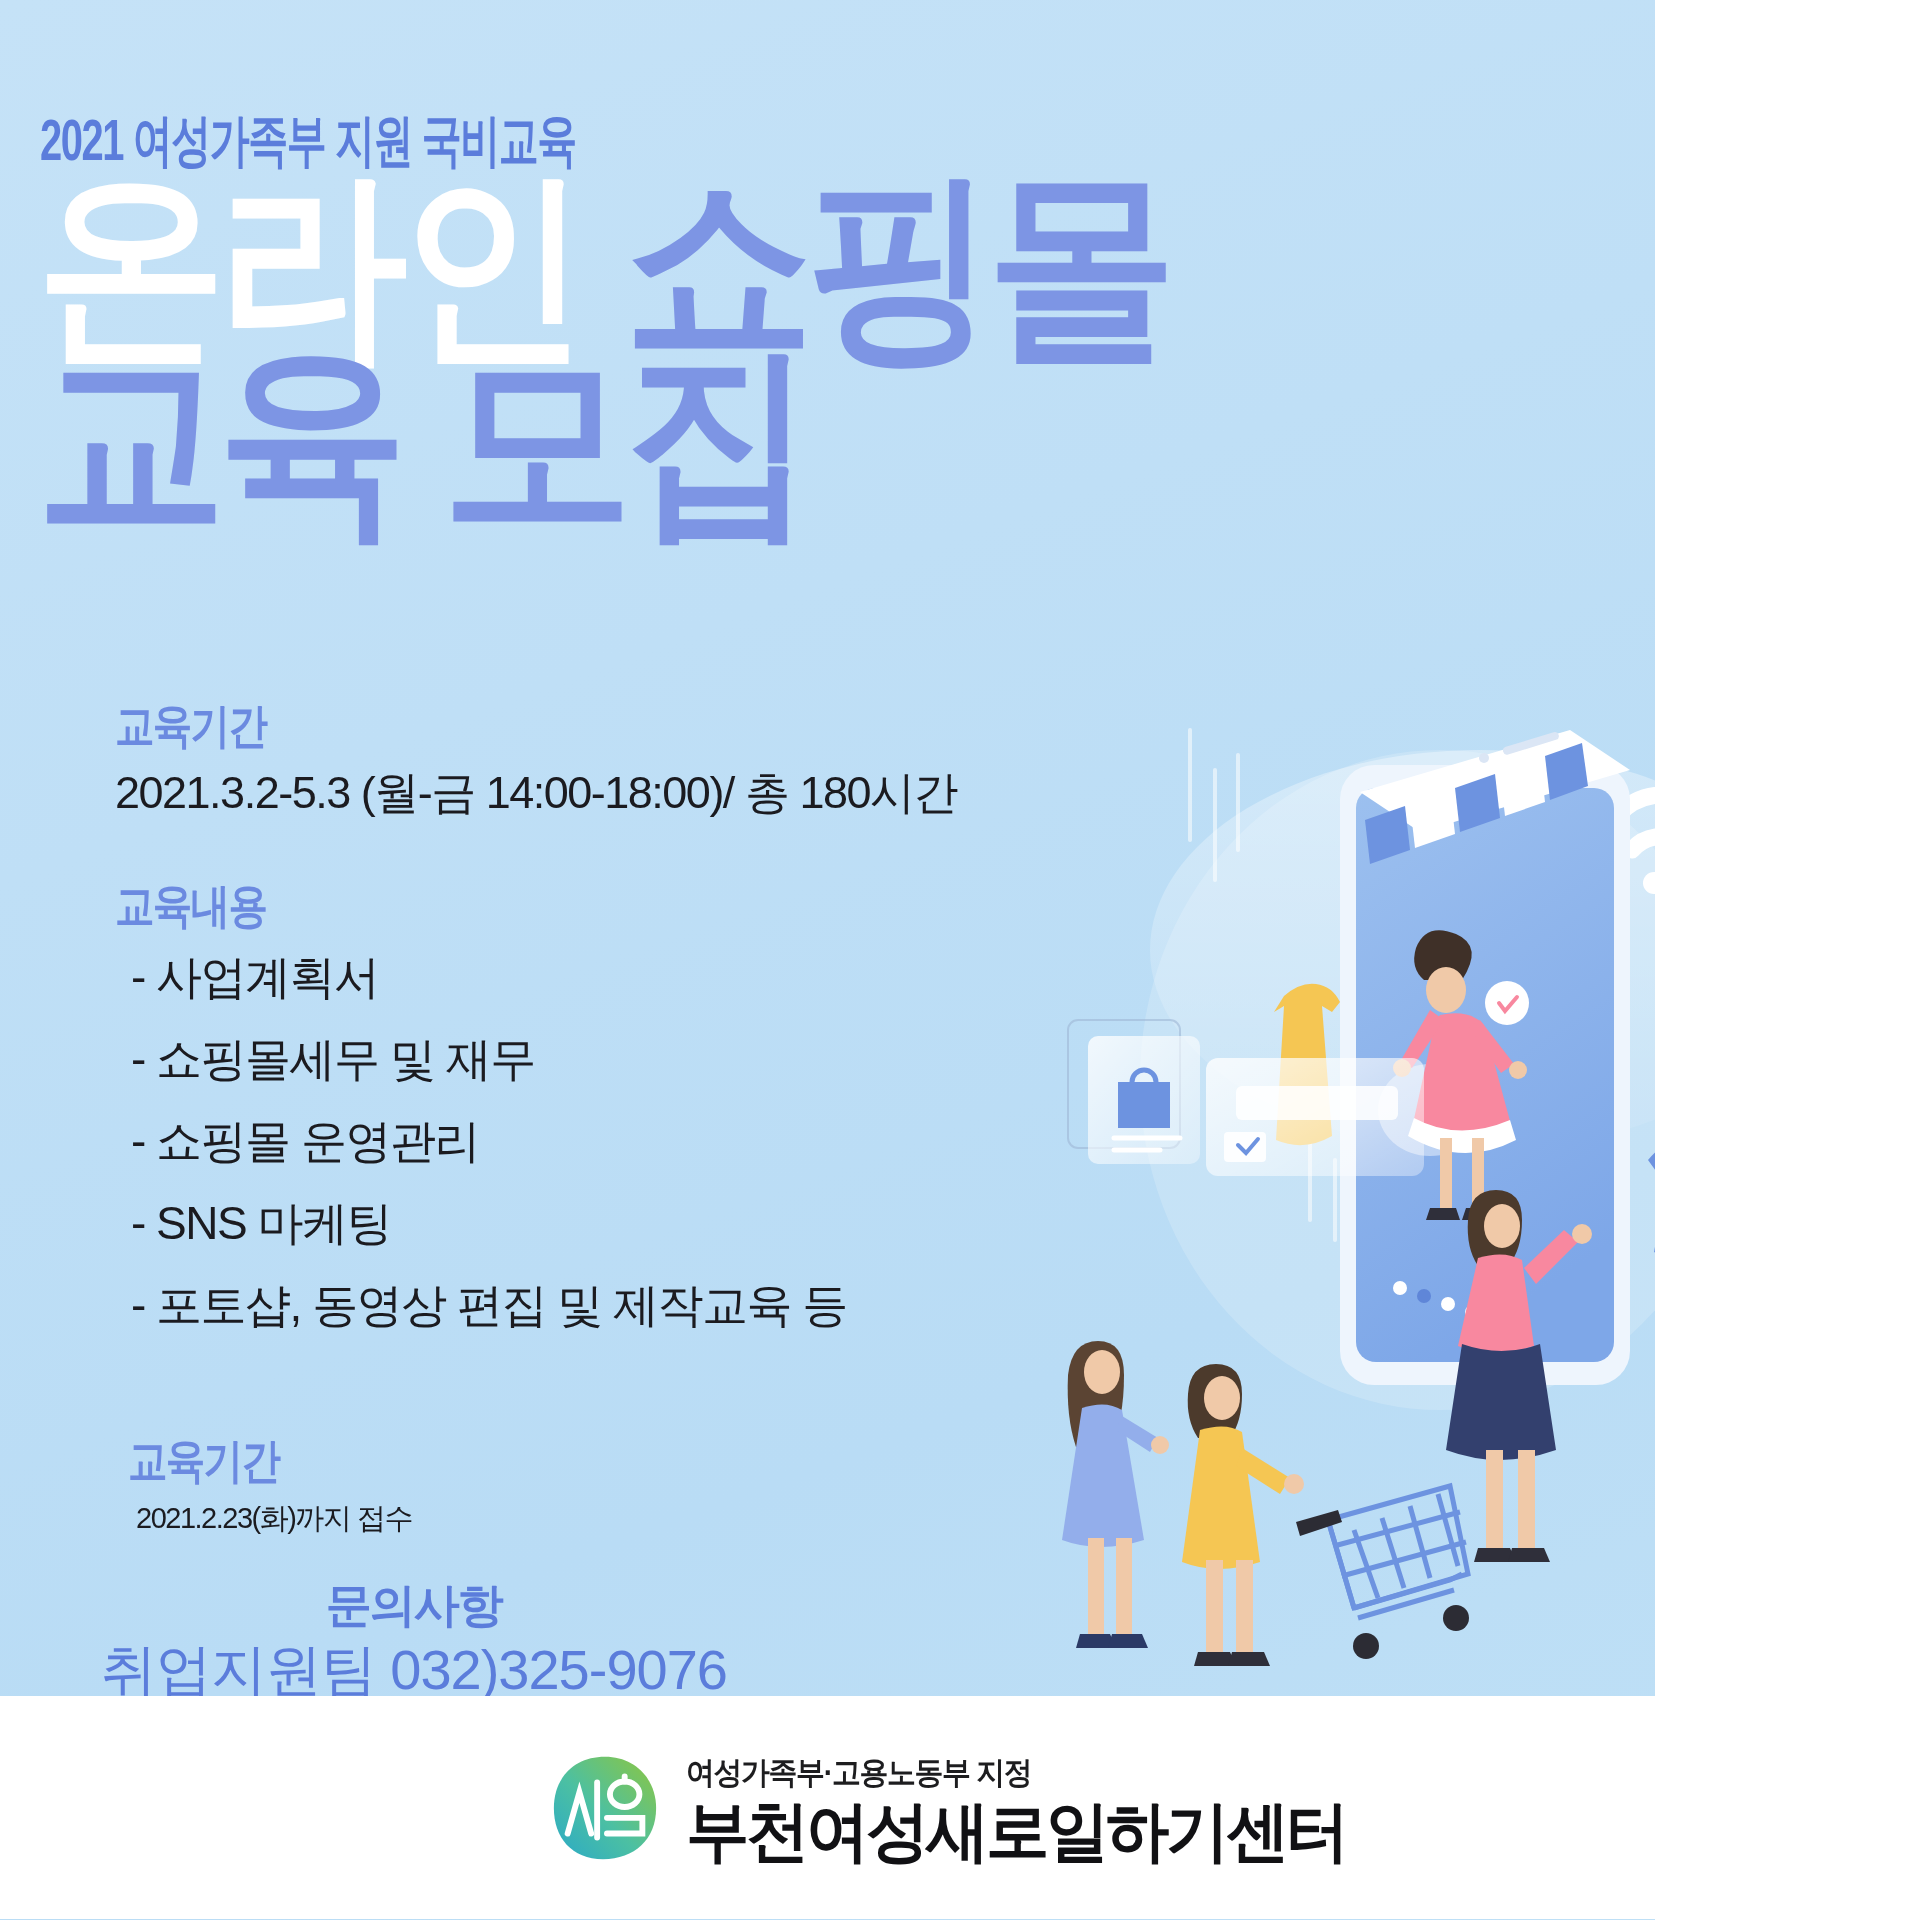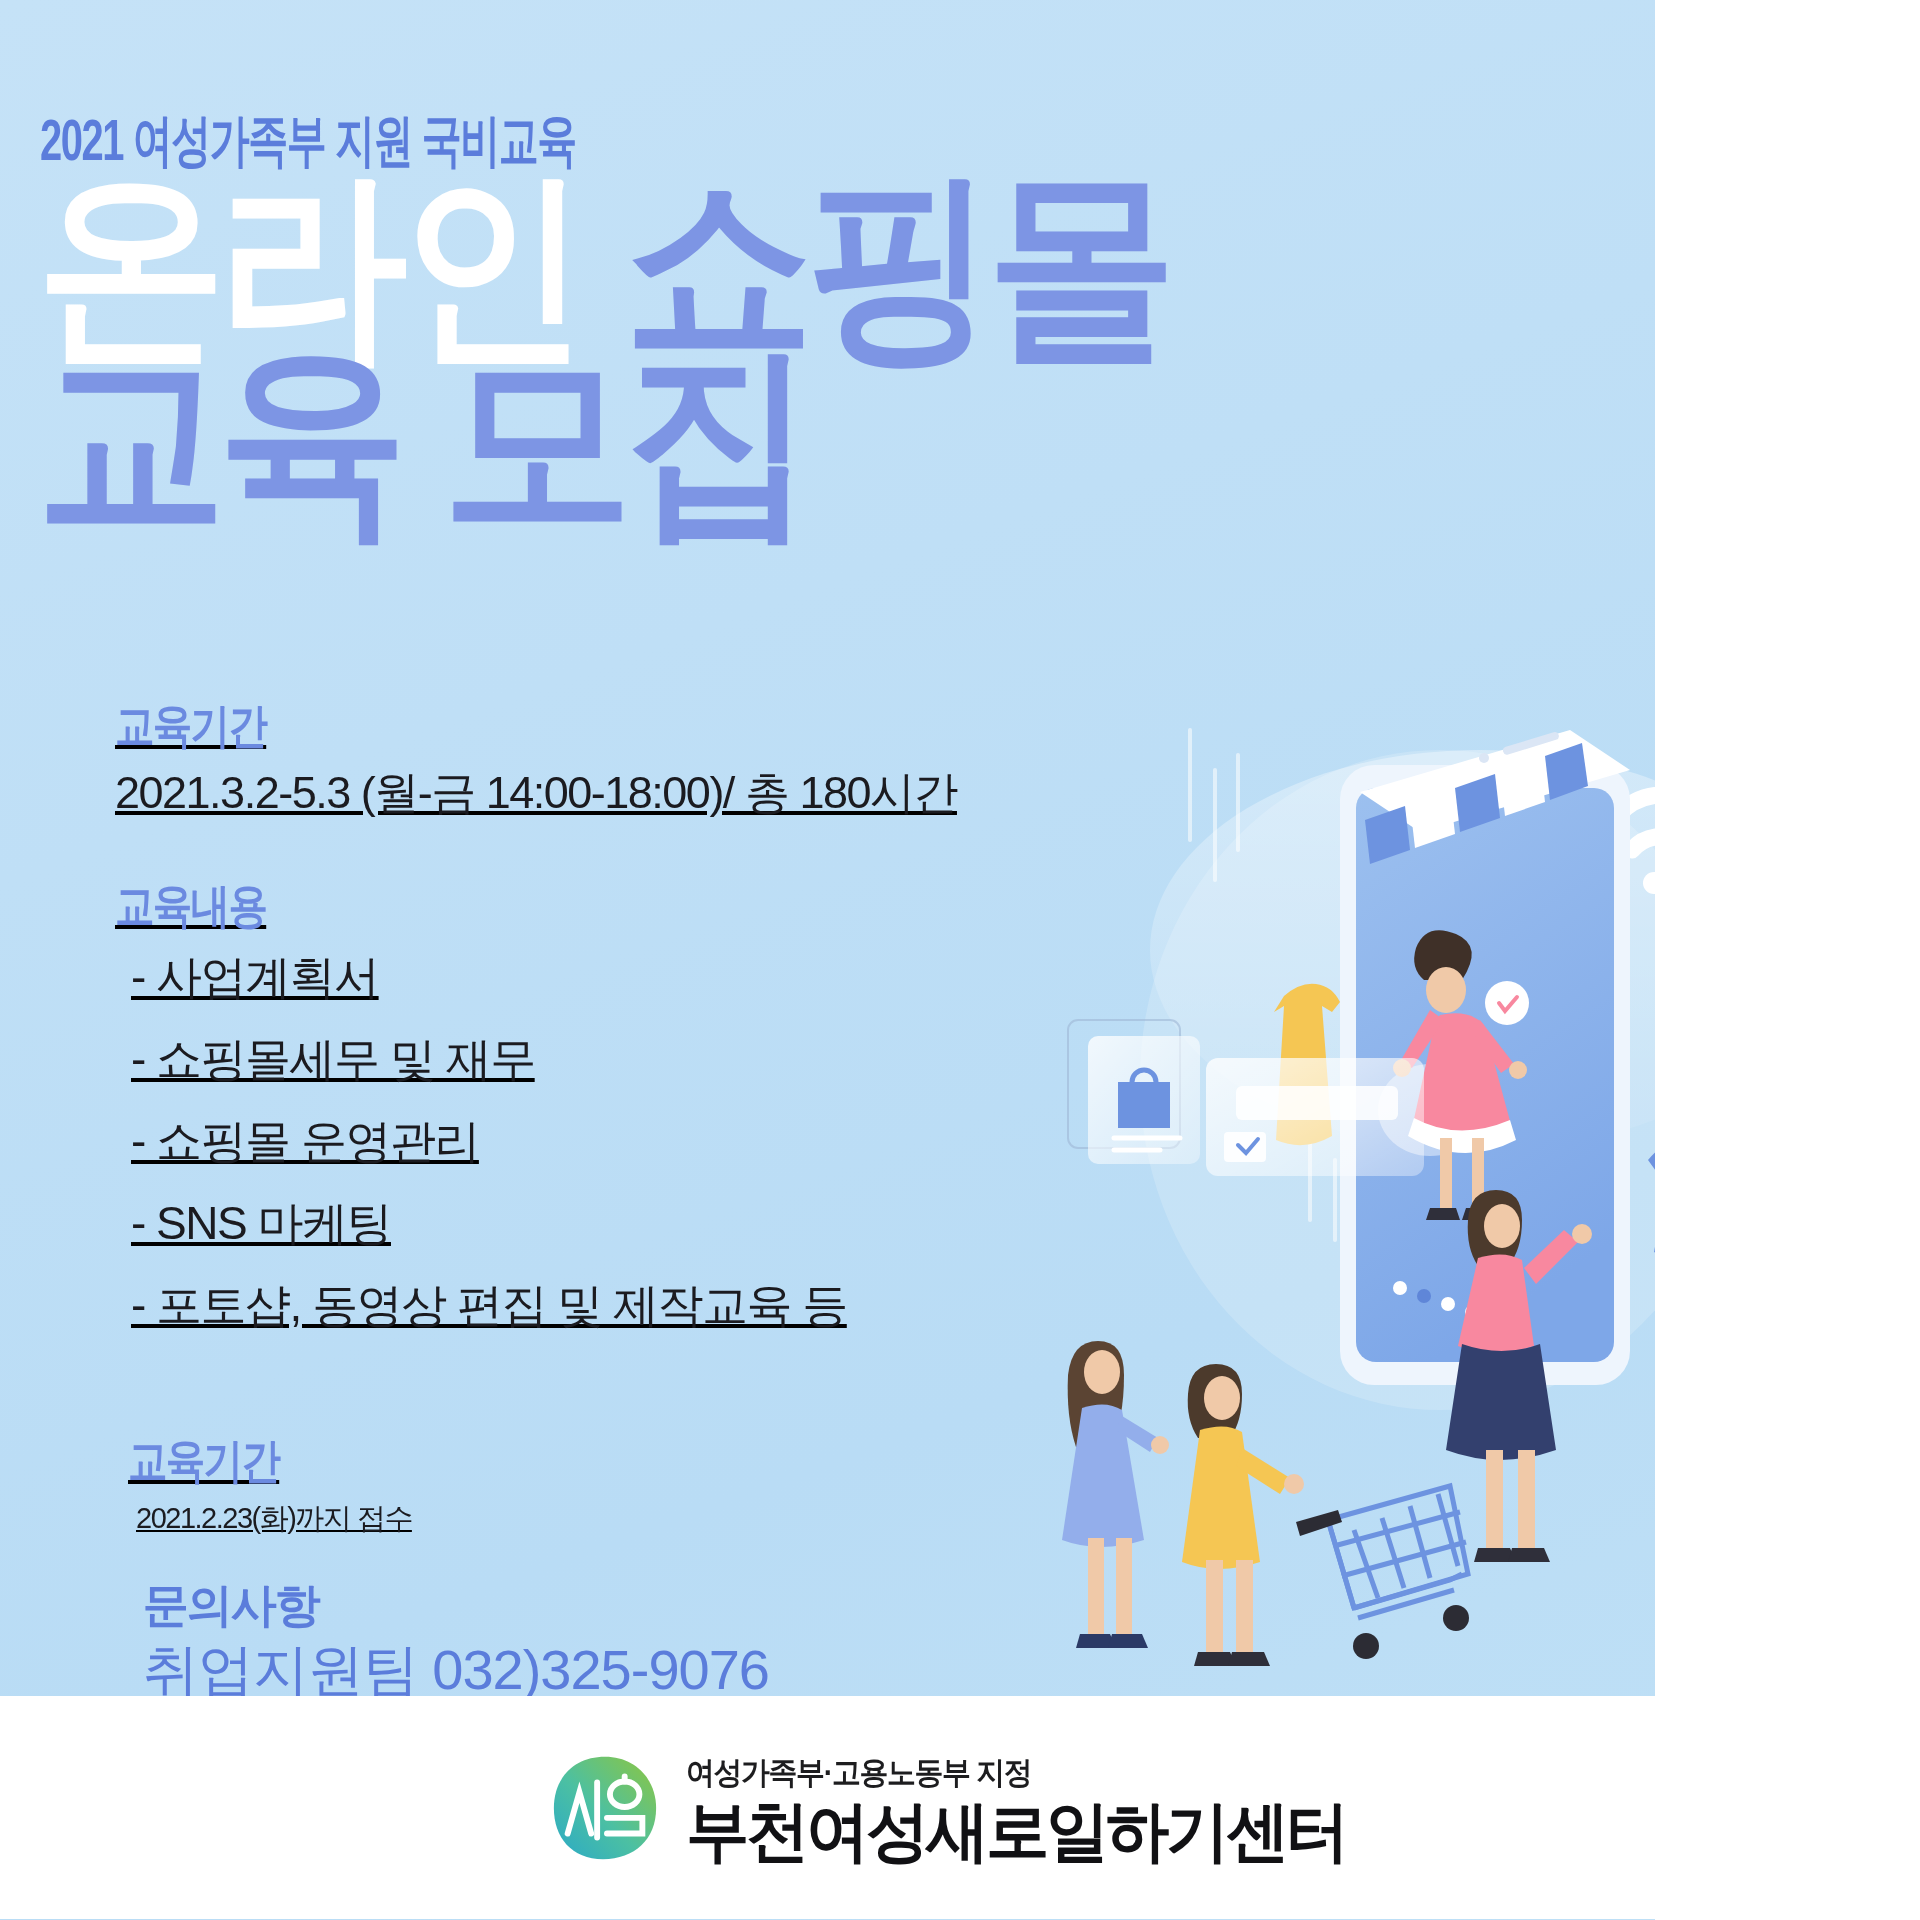--- a/index.html
+++ b/index.html
@@ -42,21 +42,21 @@
     letter-spacing:-10px;
     transform:scaleX(0.93);
     transform-origin:left center;
     line-height:1.02;
   }
   .t-white { color:#ffffff; }
   .t-blue  { color:#7d95e4; }
   .tline2 { margin-top:-34px; }
 
   
-  .section { position:absolute; white-space:nowrap;text-decoration:underline; }
+  .section { position:absolute; white-space:nowrap; }
   .sec-head {
     font-size:47px;
     font-weight:800;
     color:#6b8ae0;
     letter-spacing:-2px;
     transform:scaleX(0.84);
     transform-origin:left center;
     line-height:1.1;
   }
   .sec-line {
@@ -79,22 +79,22 @@
     margin-bottom:36px;
     padding-left:16px;
     white-space:nowrap;
   }
 
   #apply { left:128px; top:1435px; }
   #apply .sec-line { margin-top:14px; padding-left:8px; font-size:29px; }
 
   #contact {
     position:absolute;
-    right:886px; top:1580px;
-    text-align:left;
+    right:928px; top:1580px;
+    text-align:center;
     white-space:nowrap;
   }
   #contact .c-head {
     font-size:46px;
     font-weight:700;
     color:#5b7ddb;
     letter-spacing:-2px;
     line-height:1.12;
   }
   #contact .c-line {

